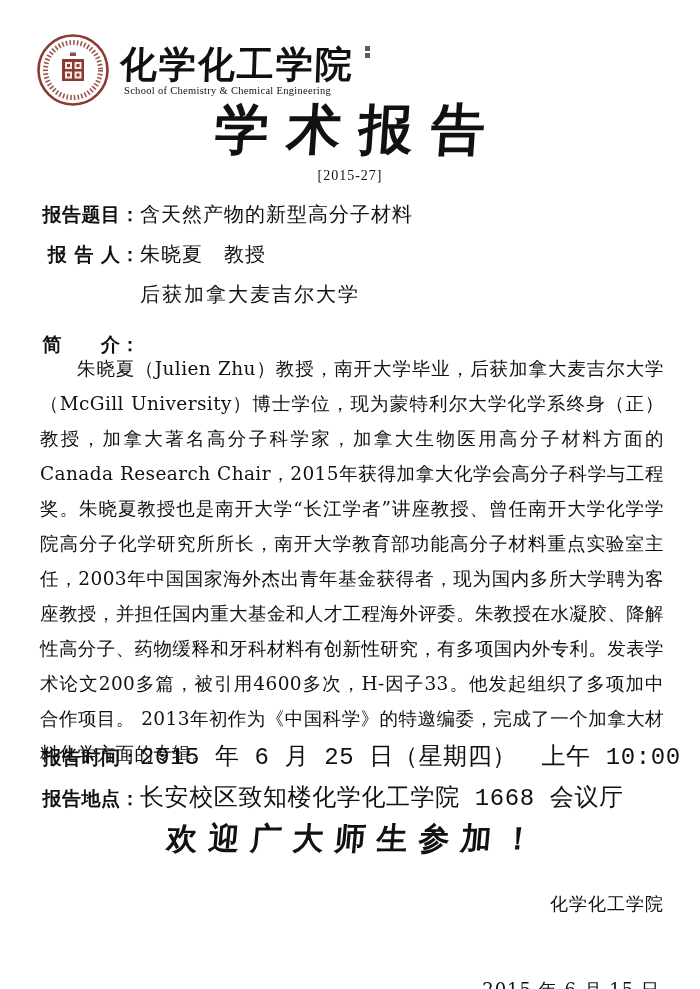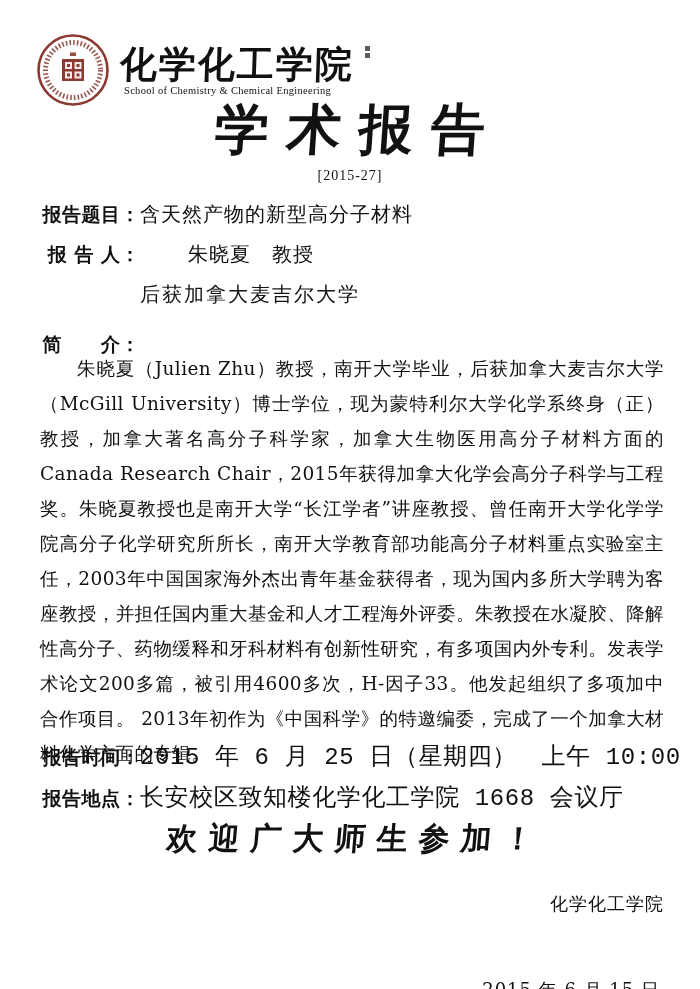--- a/index.html
+++ b/index.html
@@ -53,21 +53,21 @@
   
   .field-row { position:absolute; left:40px; width:622px; display:flex; align-items:baseline;text-align:right; }
   .field-label {
     flex:0 0 100px;
     font-family:"DejaVu Sans","Liberation Sans",sans-serif;
     font-weight:bold; font-size:19px; letter-spacing:.5px;
     white-space:pre;
   }
   .field-value { font-size:20px; letter-spacing:1px; white-space:pre; }
   .row-topic   { top:201px; }
-  .row-speaker { top:241px;gap:48px; }
+  .row-speaker { top:241px; }
   .row-affil   { top:281px; padding-left:100px; font-size:20px; letter-spacing:2px; }
   .row-intro   { top:332px; }
   
   .bio {
     position:absolute; left:40px; top:351px; width:624px;
     font-size:18.5px; line-height:35px;
     text-align:justify; text-indent:2em;
     letter-spacing:.4px;
   }
   

